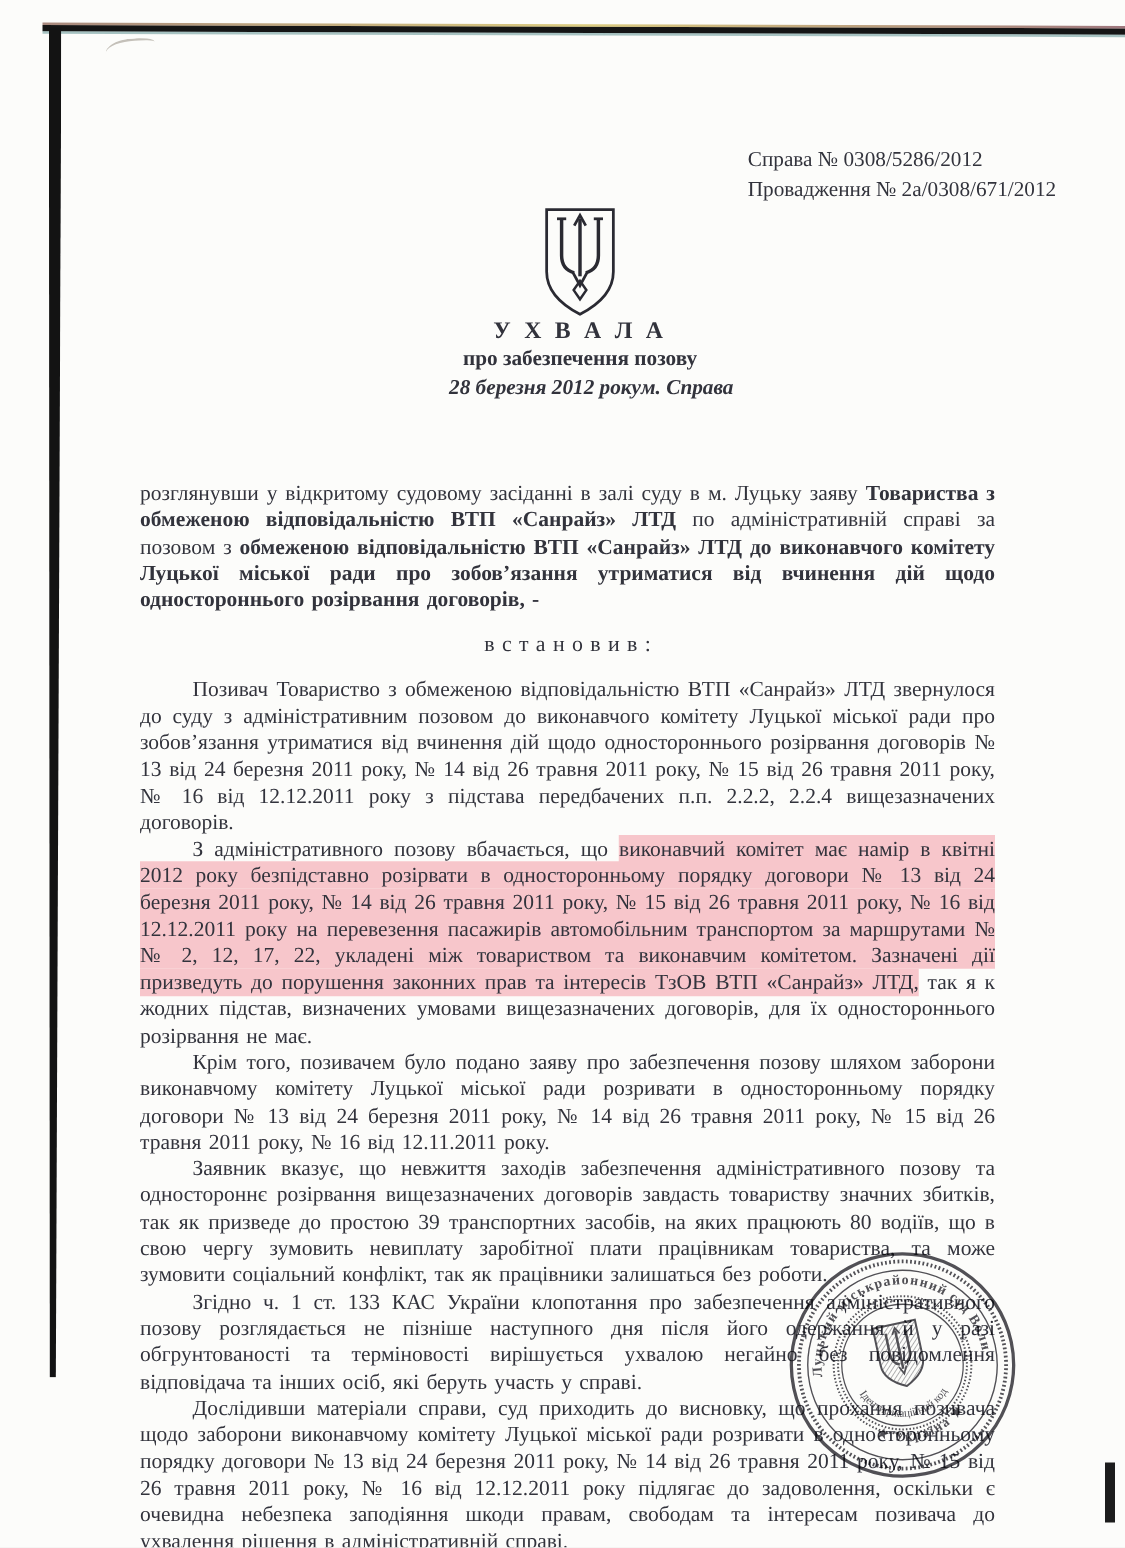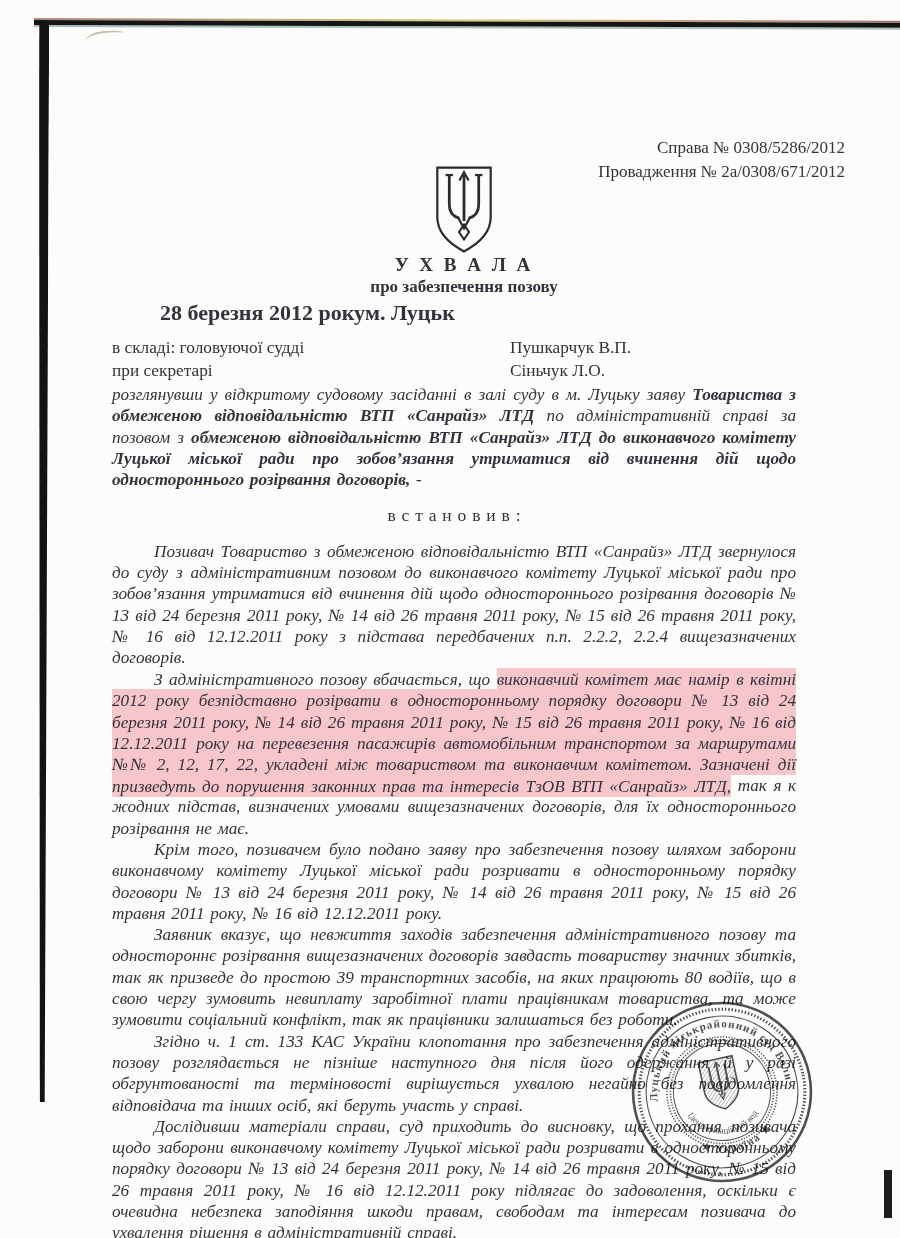--- a/index.html
+++ b/index.html
@@ -15,40 +15,40 @@
     color:var(--ink);
   }
   
   .scan-top{position:absolute;left:34px;top:20px;width:866px;height:5px;background:#151515;transform:rotate(0.18deg);transform-origin:left center;}
   .scan-top::before{content:"";position:absolute;left:0;top:-2px;width:100%;height:2px;background:linear-gradient(90deg,#7a4a3a,#c9b23c,#6c2f3a);opacity:.65;}
   .scan-top::after{content:"";position:absolute;left:0;bottom:-2px;width:100%;height:2px;background:#3f7d7d;opacity:.45;}
   .scan-left{position:absolute;left:38px;top:22px;width:10px;height:1080px;background:#131313;clip-path:polygon(0 0,100% 0,78% 100%,30% 100%);transform:rotate(0.12deg);}
   .pencil-mark{position:absolute;left:84px;top:31px;width:40px;height:9px;border-top:2px solid #b7b2a9;border-radius:50% 50% 0 0 / 90% 40% 0 0;transform:rotate(-6deg);opacity:.8;}
   .edge-bottom-right{position:absolute;left:884px;top:1170px;width:8px;height:48px;background:#1c1c1c;}
   
-  .case-block{position:absolute;right:55px;top:136px;text-align:right;font-size:17px;line-height:24px;}
+  .case-block{position:absolute;right:55px;top:116px;text-align:left;font-size:17px;line-height:24px;}
   .emblem-wrap{position:absolute;left:0;right:0;top:164px;display:flex;justify-content:center;transform:translateX(14px);}
   .emblem-wrap svg{display:block;}
   .title-block{position:absolute;left:0;right:0;top:254px;text-align:center;transform:translateX(14px);}
   .doc-title{font-weight:bold;font-size:19px;letter-spacing:3px;}
   .doc-subtitle{font-weight:bold;font-size:17px;margin-top:1px;}
-  .date-row{position:absolute;left:112px;top:300px;width:684px;display:flex;justify-content:flex-start;font-weight:bold;font-size:22px;}
+  .date-row{position:absolute;left:112px;top:300px;width:684px;display:flex;justify-content:center;font-weight:bold;font-size:17px;font-style:italic;}
   .date-row .date{margin-left:48px;}
   .date-row .city{margin-right:10px;}
   .composition{position:absolute;left:112px;top:336px;width:684px;font-size:17.3px;line-height:23px;}
   .composition .row{display:grid;grid-template-columns:398px 1fr;}
   
   .main-text{
     position:absolute;left:112px;top:384px;width:684px;
     font-size:17.2px;line-height:21.3px;text-align:justify;
     word-spacing:1.5px;
   }
   .intro{margin:0;}
   .heading{text-align:center;font-weight:normal;margin:15px 0 14px;font-size:17.5px;}
-  p.para{margin:0;text-indent:0;font-style:italic;}
+  p.para{margin:0;text-indent:0;}
   p.para.indent{text-indent:42px;}
   .b{font-weight:bold;}
   .hl{background:var(--highlight);padding:1.5px 0;box-decoration-break:clone;-webkit-box-decoration-break:clone;}
   
   .stamp{
     position:absolute;left:626px;top:996px;width:192px;height:192px;
     transform:rotate(-12deg);
     mix-blend-mode:multiply;opacity:.88;color:var(--stamp-ink);
   }
   .stamp svg{display:block;width:100%;height:100%;}
@@ -83,41 +83,31 @@
     </svg>
   </div>
 
   <div class="title-block">
     <div class="doc-title">У Х В А Л А</div>
     <div class="doc-subtitle">про забезпечення позову</div>
   </div>
 
   <div class="date-row">
     <span class="date">28 березня 2012 року</span>
-    <span class="city">м. Луцьк</span>
+    <span class="city">м. Справа</span>
   </div>
 
-  <div class="composition">
-    <div class="row">
-      <span>в складі: головуючої судді</span>
-      <span>Пушкарчук В.П.</span>
-    </div>
-    <div class="row">
-      <span>при секретарі</span>
-      <span>Сіньчук Л.О.</span>
-    </div>
-  </div>
 
   <div class="main-text">
     <p class="intro para"><span>розглянувши у відкритому судовому засіданні в залі суду в м. Луцьку заяву </span><span class="b">Товариства з обмеженою відповідальністю ВТП «Санрайз» ЛТД</span><span> по адміністративній справі за позовом з </span><span class="b">обмеженою відповідальністю ВТП «Санрайз» ЛТД до виконавчого комітету Луцької міської ради про зобов’язання утриматися від вчинення дій щодо одностороннього розірвання договорів, -</span></p>
     <div class="heading">в с т а н о в и в :</div>
     <div>
         <p class="para indent"><span>Позивач Товариство з обмеженою відповідальністю ВТП «Санрайз» ЛТД звернулося до суду з адміністративним позовом до виконавчого комітету Луцької міської ради про  зобов’язання утриматися від вчинення дій щодо одностороннього розірвання договорів № 13 від 24 березня 2011 року, № 14 від 26 травня 2011 року, № 15 від 26 травня 2011 року, № 16 від 12.12.2011 року з підстава передбачених п.п. 2.2.2, 2.2.4 вищезазначених договорів.</span></p>
         <p class="para indent"><span>З адміністративного позову вбачається, що </span><span class="hl">виконавчий комітет має намір в квітні 2012 року безпідставно розірвати в односторонньому порядку договори № 13 від 24 березня 2011 року, № 14 від 26 травня 2011 року, № 15 від 26 травня 2011 року, № 16 від 12.12.2011 року на перевезення пасажирів автомобільним транспортом за маршрутами №№ 2, 12, 17, 22, укладені між товариством та виконавчим комітетом. Зазначені дії призведуть до порушення законних прав та інтересів ТзОВ ВТП «Санрайз» ЛТД,</span><span> так я к жодних підстав, визначених умовами вищезазначених договорів, для їх одностороннього розірвання не має.</span></p>
-        <p class="para indent"><span>Крім того, позивачем було подано заяву про забезпечення позову шляхом заборони виконавчому комітету Луцької міської ради розривати в односторонньому порядку договори № 13 від 24 березня 2011 року, № 14 від 26 травня 2011 року, № 15 від 26 травня 2011 року, № 16 від 12.12.2011 року.</span></p>
+        <p class="para indent"><span>Крім того, позивачем було подано заяву про забезпечення позову шляхом заборони виконавчому комітету Луцької міської ради розривати в односторонньому порядку договори № 13 від 24 березня 2011 року, № 14 від 26 травня 2011 року, № 15 від 26 травня 2011 року, № 16 від 12.11.2011 року.</span></p>
         <p class="para indent"><span>Заявник вказує, що невжиття заходів забезпечення адміністративного позову та одностороннє розірвання вищезазначених договорів завдасть товариству значних збитків, так як призведе до простою 39 транспортних засобів, на яких працюють 80 водіїв, що в свою чергу зумовить невиплату заробітної плати працівникам товариства, та може зумовити соціальний конфлікт, так як працівники залишаться без роботи.</span></p>
         <p class="para indent"><span>Згідно ч. 1 ст. 133 КАС України клопотання про забезпечення адміністративного позову розглядається не пізніше наступного дня після його одержання й у разі обгрунтованості та терміновості вирішується ухвалою негайно без повідомлення відповідача та інших осіб, які беруть участь у справі.</span></p>
         <p class="para indent"><span>Дослідивши матеріали справи, суд приходить до висновку, що прохання позивача щодо заборони виконавчому комітету Луцької міської ради розривати в односторонньому порядку договори № 13 від 24 березня 2011 року, № 14 від 26 травня 2011 року, № 15 від 26 травня 2011 року, № 16 від 12.12.2011 року підлягає до задоволення, оскільки є очевидна небезпека заподіяння шкоди правам, свободам та інтересам позивача до ухвалення рішення в адміністративній справі.</span></p>
       </div>
   </div>
 
   <div class="stamp">
     <svg viewBox="0 0 190 190" fill="none" stroke="currentColor">
       <circle cx="95" cy="95" r="88" stroke-width="2.6"></circle>
       <circle cx="95" cy="95" r="82" stroke-width="3" stroke-dasharray="1.4 1.9"></circle>

